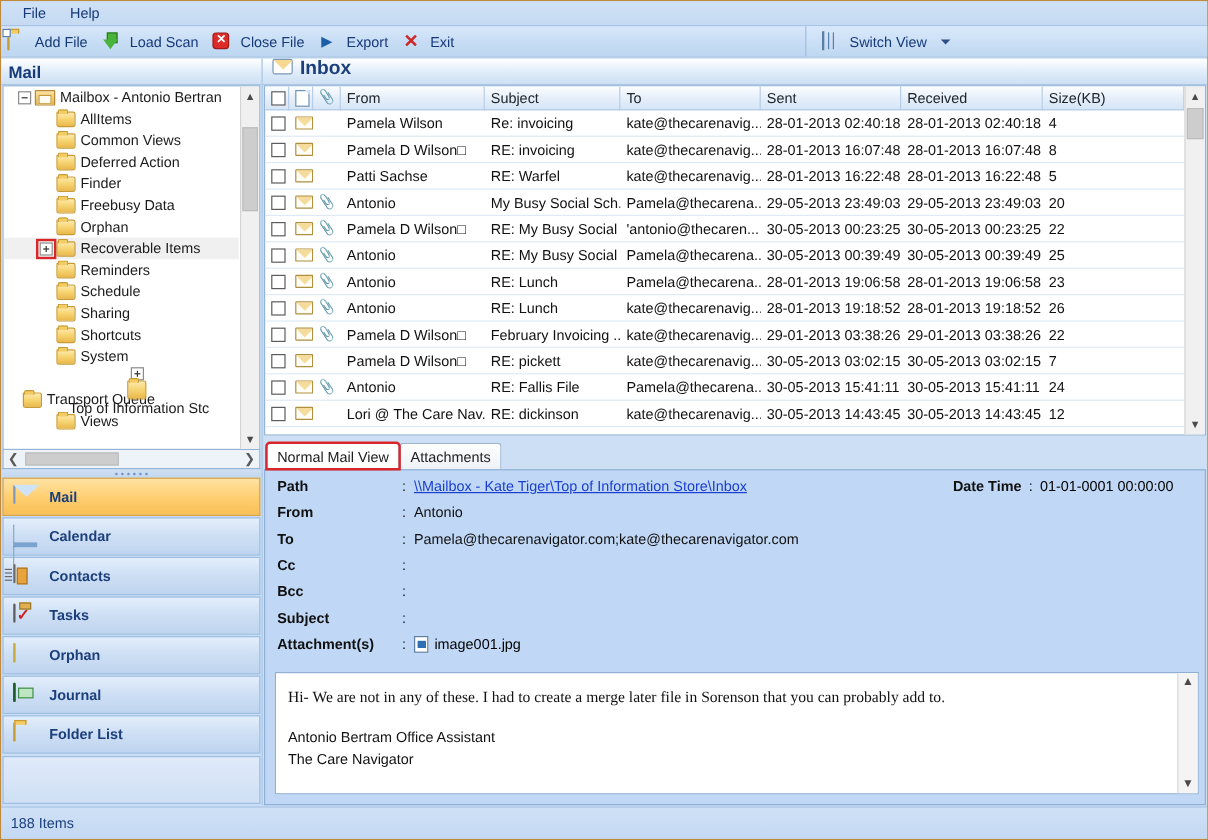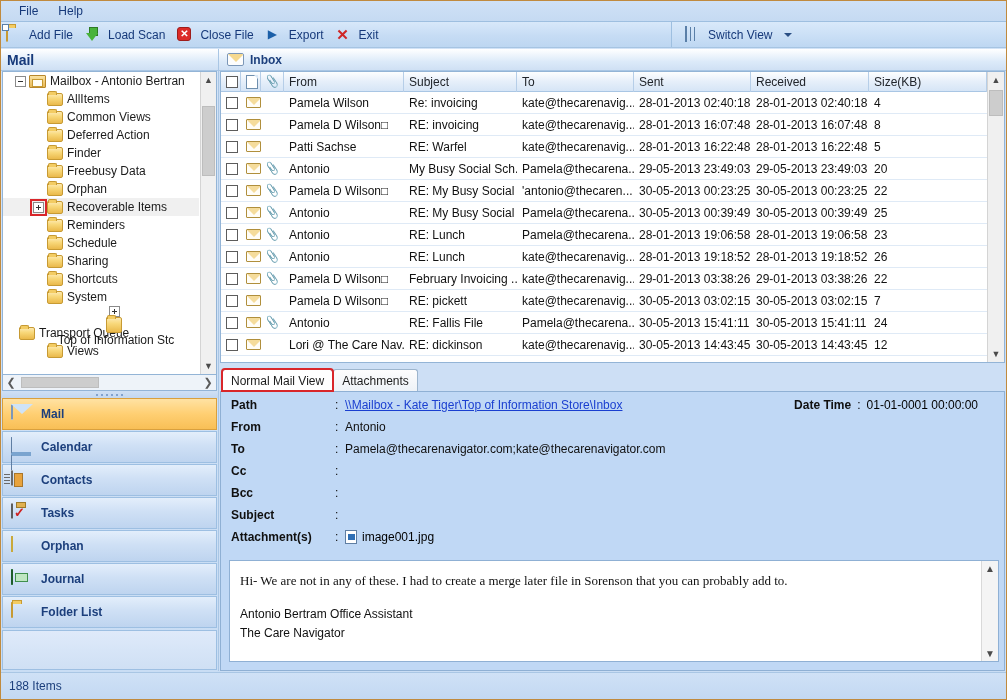--- a/index.html
+++ b/index.html
@@ -256,24 +256,24 @@
     width:19px;height:15px;
     background:linear-gradient(to bottom,#fbe3a2,#eab94a);
     border:1px solid #c79a33;border-radius:1px 2px 2px 2px;position:relative;
   }
   .ic-folderlist::before{content:"";position:absolute;left:0;top:-3px;width:8px;height:3px;background:#f3cc63;border:1px solid #c79a33;border-bottom:none;}
 
   
   .inboxhdr {
     height: 22px;
     background: linear-gradient(to bottom,#ffffff 0%,#dceaf9 60%,#cfe0f4 100%);
-    display:flex; align-items:center; gap:6px;
+    display:flex; align-items:flex-start; gap:6px;
     padding-left: 8px;
     border-bottom: 1px solid #a9c6e4;
-    color:#1c3f7c; font-size:12px; font-weight:bold;
+    color:#1c3f7c; font-size:16px; font-weight:bold;
   }
   .inbox-env {
     width:17px;height:13px;background:#fdfdfd;border:1px solid #7c97b8;border-radius:2px;
     position:relative; overflow:hidden; flex:0 0 17px;
   }
   .inbox-env::after {
     content:"";position:absolute;left:-1px;top:-1px;width:0;height:0;
     border-left:9px solid transparent;border-right:9px solid transparent;border-top:9px solid #f6d98f;
   }
 

